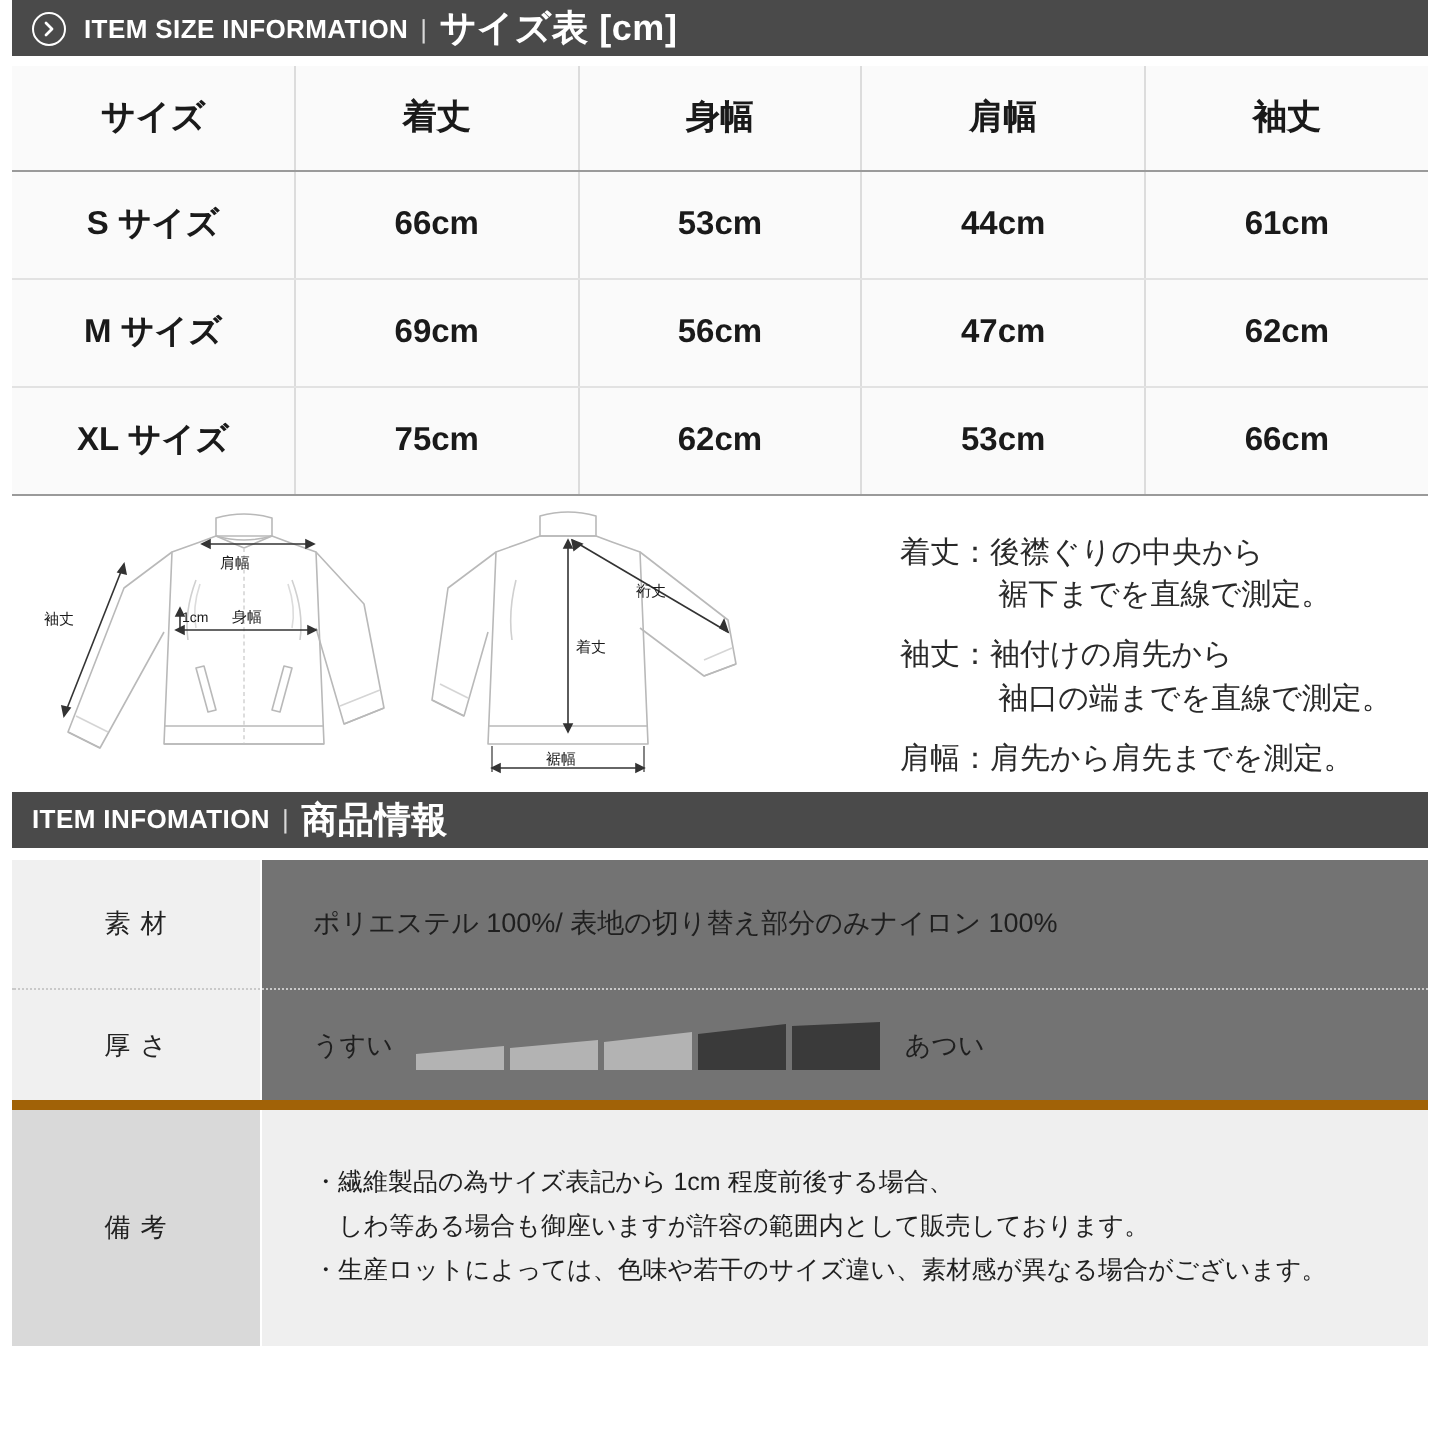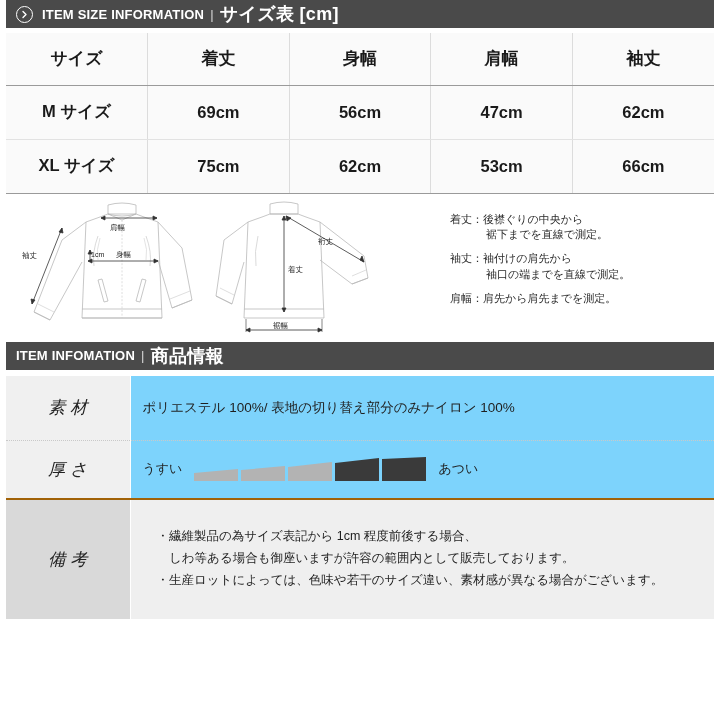--- a/index.html
+++ b/index.html
@@ -79,60 +79,59 @@
     margin: 0 6px;
     height: 148px;
     background: #fff;
     padding-top: 6px;
   }
   .drawing { width: 440px; flex: 0 0 440px; padding-left: 6px; }
   .notes {
     flex: 1 1 auto;
     padding-top: 12px;
     padding-left: 4px;
-    font-size: 11px;
+    font-size: 15px;
     line-height: 1.45;
     color: #2a2a2a;
   }
   .note { margin-bottom: 8px; white-space: pre-line; }
 
   
   table.info {
     width: 708px;
     margin: 6px 6px 0 6px;
     border-collapse: collapse;
     table-layout: fixed;
   }
   table.info td {
     vertical-align: middle;
     border-bottom: 1px dotted #c9c9c9;
   }
   table.info td.lab {
     width: 124px;
     background: #f0f0f0;
     text-align: center;
-    font-size: 17px;
+    font-size: 13px;
     letter-spacing: 5px;
     text-indent: 5px;
     color: #222;
     border-right: 1px solid #ffffff;
-    font-style: italic;
   }
   table.info td.val {
-    padding-left: 12px;
+    padding-left: 26px;
     font-size: 13.5px;
-    background: #7dd3fc;
+    background: #737373;
     color: #1f1f1f;
   }
   tr.r-material td { height: 65px; }
   tr.r-thickness td { height: 58px; }
   tr.r-remarks td {
     height: 120px;
     border-bottom: none;
-    border-top: 2px solid #a16207;
+    border-top: 5px solid #a16207;
   }
   tr.r-remarks td.lab { background: #d9d9d9; }
   tr.r-remarks td.val { background: #efefef; padding-left: 26px; }
   .remark-line {
     font-size: 12.5px;
     line-height: 1.75;
     white-space: pre;
     color: #1f1f1f;
   }
 
@@ -164,20 +163,27 @@
       <tr>
         <th>サイズ</th>
         <th>着丈</th>
         <th>身幅</th>
         <th>肩幅</th>
         <th>袖丈</th>
       </tr>
     </thead>
     <tbody>
       <tr>
+        <td class="sz">S サイズ</td>
+        <td>66cm</td>
+        <td>53cm</td>
+        <td>44cm</td>
+        <td>61cm</td>
+      </tr>
+      <tr>
         <td class="sz">M サイズ</td>
         <td>69cm</td>
         <td>56cm</td>
         <td>47cm</td>
         <td>62cm</td>
       </tr>
       <tr>
         <td class="sz">XL サイズ</td>
         <td>75cm</td>
         <td>62cm</td>

